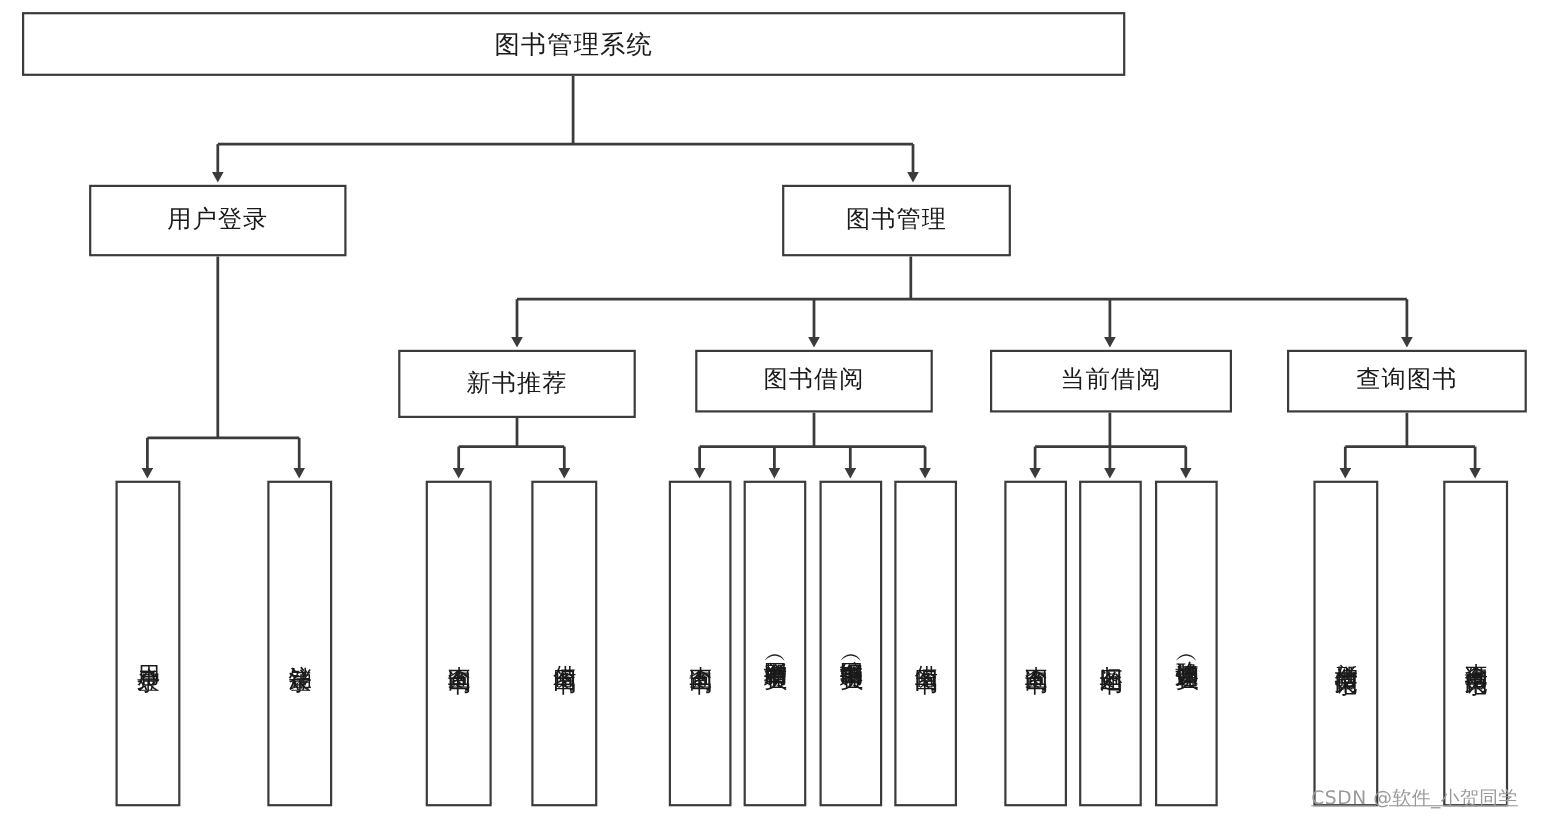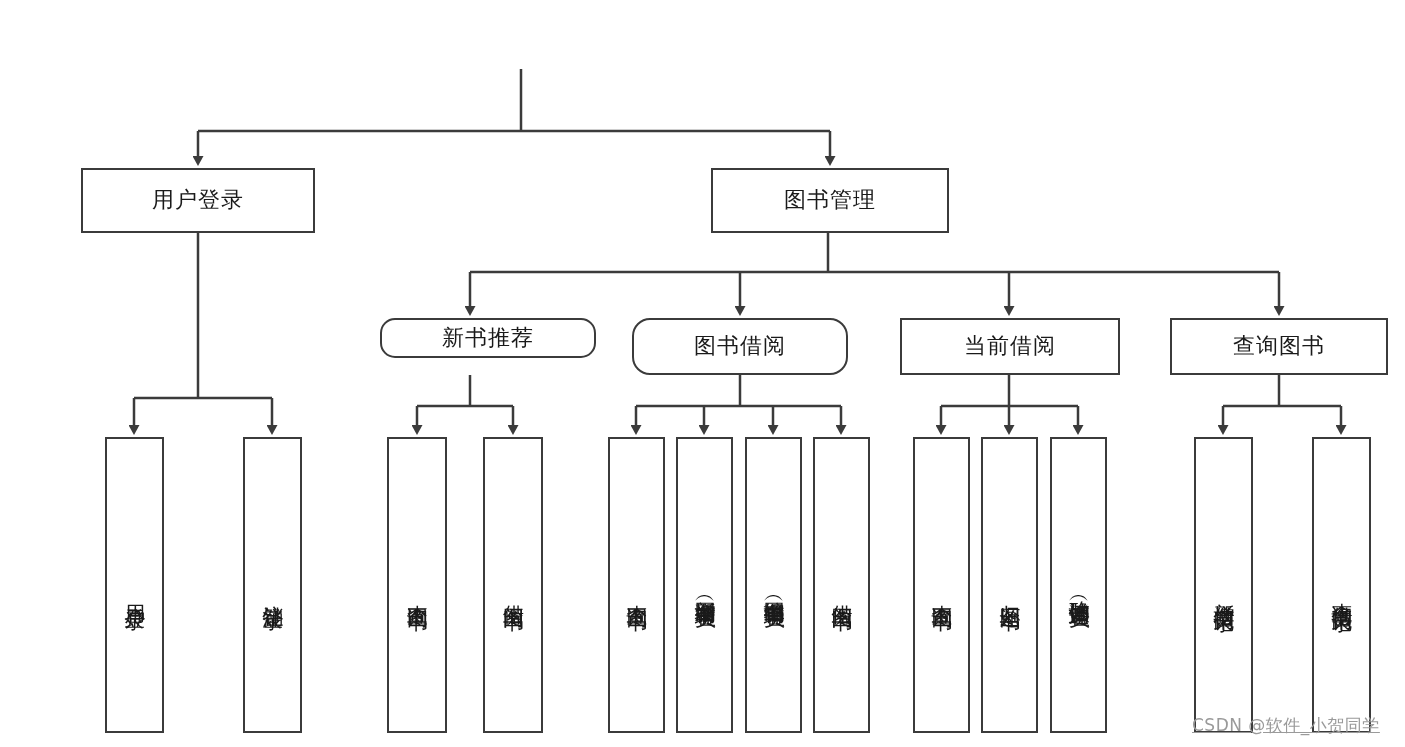--- a/index.html
+++ b/index.html
@@ -117,34 +117,37 @@
       <path d="M1009,406 L1009,426" marker-end="url(#arrow)"></path>
       <path d="M1078,406 L1078,426" marker-end="url(#arrow)"></path>
 
       <path d="M1279,375 L1279,406"></path>
       <path d="M1223,406 L1341,406"></path>
       <path d="M1223,406 L1223,426" marker-end="url(#arrow)"></path>
       <path d="M1341,406 L1341,426" marker-end="url(#arrow)"></path>
     </g>
   </svg>
 
+  <div class="node node-title" style="left: 20px; top: 11px; width: 1003px; height: 58px;">
+    <span>图书管理系统</span>
+  </div>
 
   <div id="level2-layer">
       <div class="node node-h" style="left: 81px; top: 168px; width: 234px; height: 65px;">
         <span>用户登录</span>
       </div>
-      <div class="node node-h" style="left: 711px; top: 168px; width: 238px; height: 65px;">
+      <div class="node node-h" style="left: 711px; top: 168px; width: 208px; height: 65px;">
         <span>图书管理</span>
       </div>
     </div>
   <div id="level3-layer">
-      <div class="node node-h" style="left: 380px; top: 318px; width: 216px; height: 40px; border-radius: 15px;">
+      <div class="node node-h" style="left: 362px; top: 318px; width: 216px; height: 62px;">
         <span>新书推荐</span>
       </div>
-      <div class="node node-h" style="left: 632px; top: 318px; width: 216px; height: 57px; border-radius: 18px;">
+      <div class="node node-h" style="left: 632px; top: 318px; width: 216px; height: 57px;">
         <span>图书借阅</span>
       </div>
       <div class="node node-h" style="left: 900px; top: 318px; width: 220px; height: 57px;">
         <span>当前借阅</span>
       </div>
       <div class="node node-h" style="left: 1170px; top: 318px; width: 218px; height: 57px;">
         <span>查询图书</span>
       </div>
     </div>
   <div id="leaves-layer">

